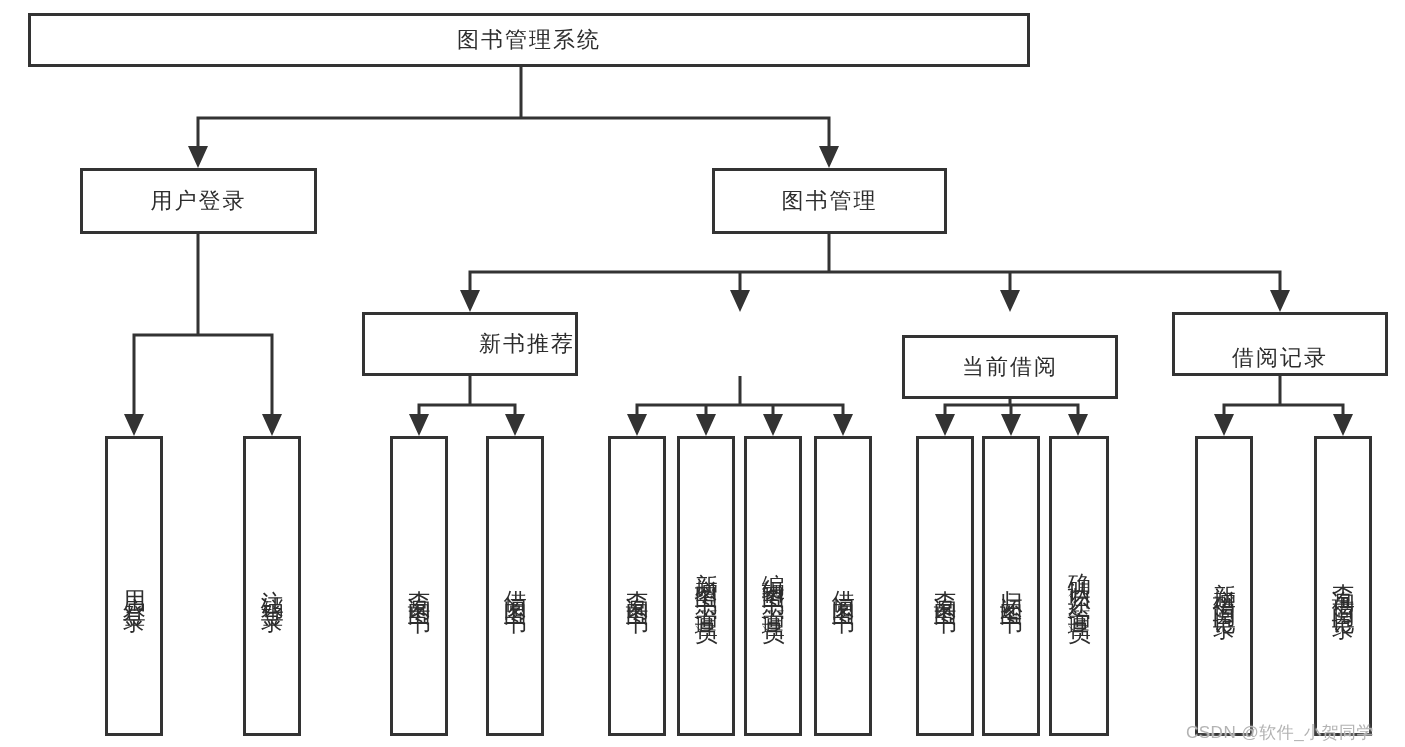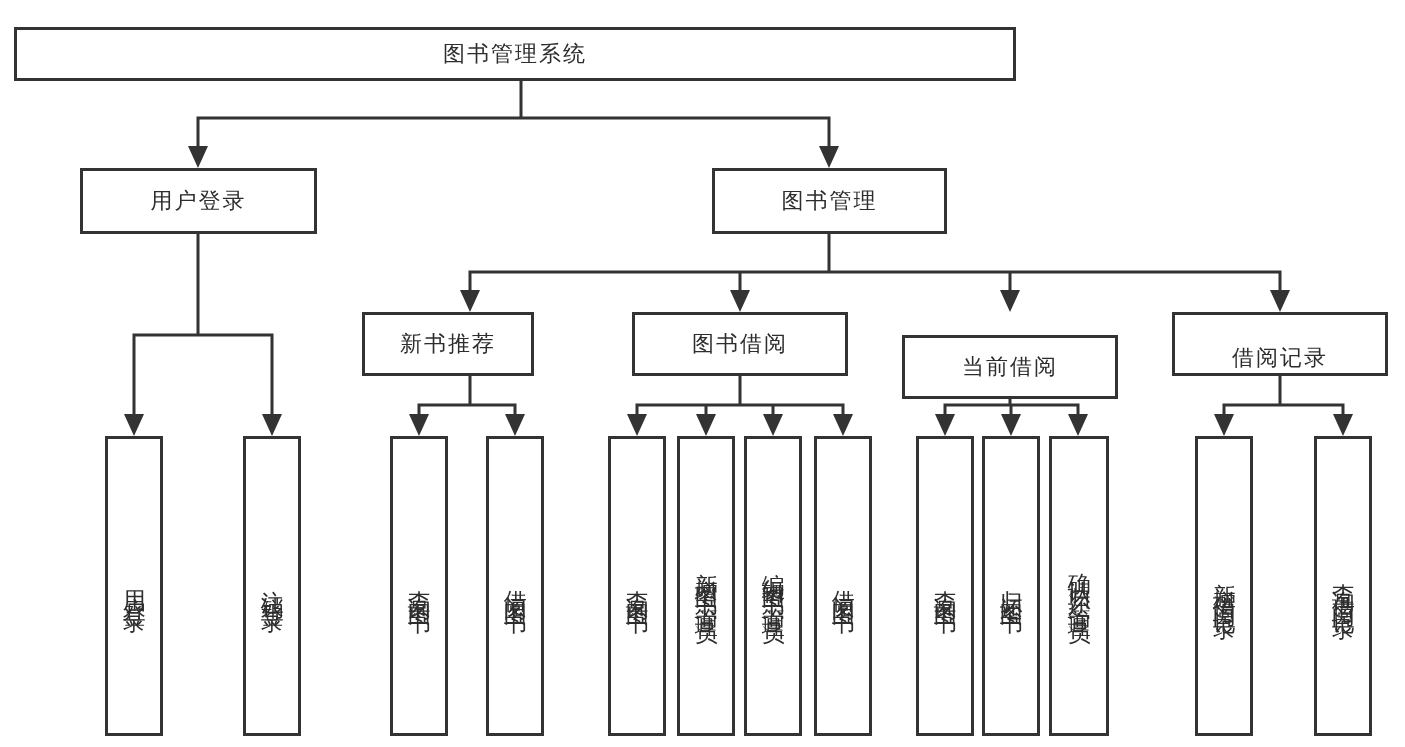--- a/index.html
+++ b/index.html
@@ -112,36 +112,33 @@
       M696 414 L716 414 L706 436 Z
       M763 414 L783 414 L773 436 Z
       M833 414 L853 414 L843 436 Z
       M935 414 L955 414 L945 436 Z
       M1001 414 L1021 414 L1011 436 Z
       M1068 414 L1088 414 L1078 436 Z
       M1214 414 L1234 414 L1224 436 Z
       M1333 414 L1353 414 L1343 436 Z"></path>
   </svg>
 
-  <div class="hbox" style="left:14px; top:13px; width:1002px; height:54px;margin-top:14px;">
+  <div class="hbox" style="left:28px; top:13px; width:1002px; height:54px;">
     <span>图书管理系统</span>
   </div>
 
   <div class="hbox" style="left:80px; top:168px; width:237px; height:66px;">
     <span>用户登录</span>
   </div>
   <div class="hbox" style="left:712px; top:168px; width:235px; height:66px;">
     <span>图书管理</span>
   </div>
 
-  <div class="hbox" style="left:362px; top:312px; width:172px; height:64px;">
+  <div class="hbox" style="left:362px; top:312px; width:216px; height:64px;justify-content:flex-end;">
     <span>新书推荐</span>
-  </div>
-  <div class="hbox" style="left:632px; top:312px; width:216px; height:64px;">
-    <span>图书借阅</span>
   </div>
   <div class="hbox" style="left:902px; top:312px; width:216px; height:64px;margin-top:23px;">
     <span>当前借阅</span>
   </div>
   <div class="hbox" style="left:1172px; top:312px; width:216px; height:64px;align-items:flex-end;">
     <span>借阅记录</span>
   </div>
 
   <div class="leaf" style="left:105px;">
     <span class="vtext">用户登录</span>
@@ -180,14 +177,15 @@
     <span class="vtext">确认归还（管理员）</span>
   </div>
 
   <div class="leaf" style="left:1195px;">
     <span class="vtext">新增借阅记录</span>
   </div>
   <div class="leaf" style="left:1314px;">
     <span class="vtext">查询借阅记录</span>
   </div>
 
+  <div class="watermark">CSDN @软件_小贺同学</div>
 
 </div>
 
 </body></html>

